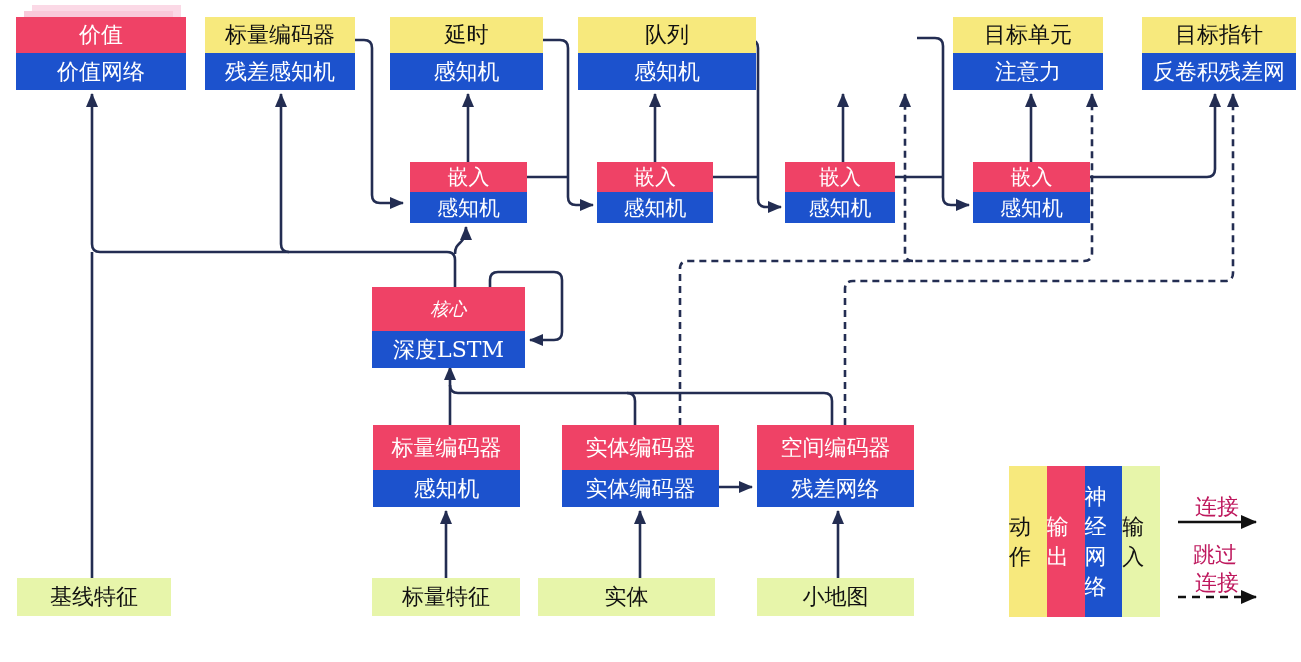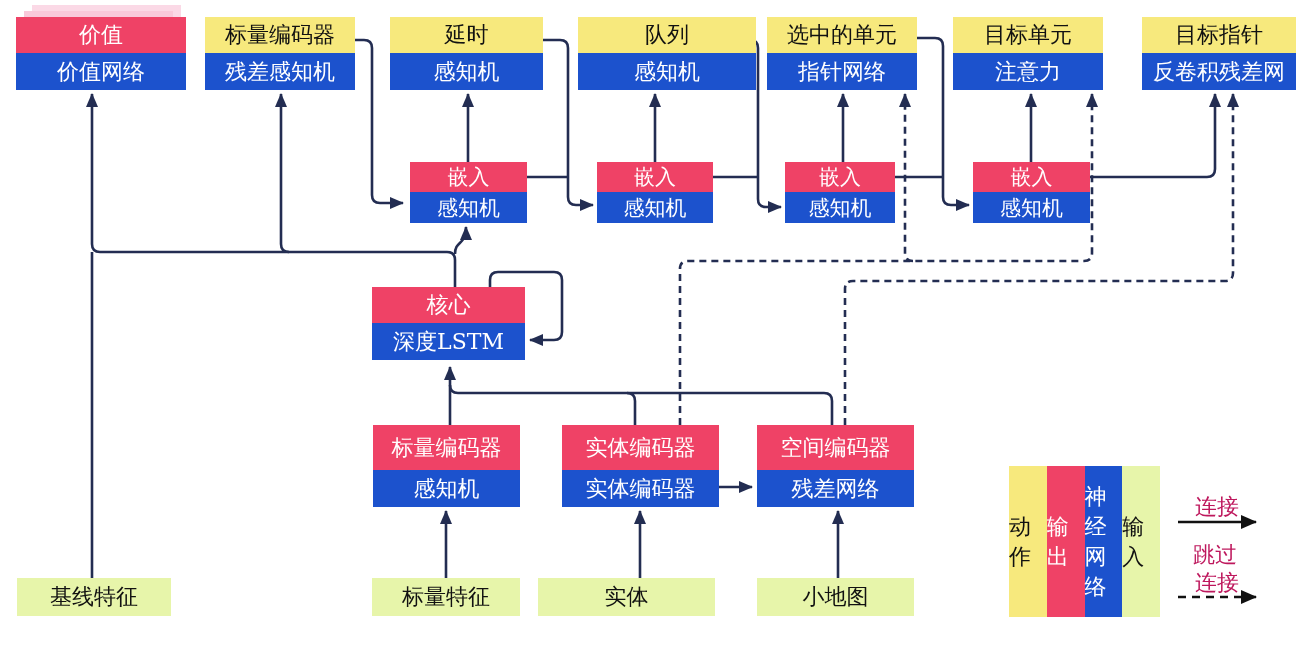--- a/index.html
+++ b/index.html
@@ -11,21 +11,21 @@
   .node{position:absolute;z-index:2;display:flex;flex-direction:column;}
   .half{display:flex;align-items:center;justify-content:center;white-space:nowrap;}
   .action{background:#f7e97d;color:#111111;}
   .output{background:#ef4266;color:#ffffff;}
   .network{background:#1c52cd;color:#ffffff;}
   .input{background:#e7f5aa;color:#111111;}
   .row-head .t{height:36px;font-size:22px;}
   .row-head .b{height:37px;font-size:22px;}
   .row-emb .t{height:30px;font-size:21px;}
   .row-emb .b{height:31px;font-size:21px;}
-  .row-core .t{height:36px;font-size:22px;}
+  .row-core .t{height:44px;font-size:18px;font-style:italic;}
   .row-core .b{height:37px;font-size:22px;}
   .row-enc .t{height:45px;font-size:22px;}
   .row-enc .b{height:37px;font-size:22px;}
   .input-node{position:absolute;z-index:2;height:38px;display:flex;align-items:center;justify-content:center;
     background:#e7f5aa;color:#111111;font-size:22px;}
   .ghost{position:absolute;z-index:0;display:flex;flex-direction:column;}
   .ghost .gt{height:36px;}
   .ghost .gb{height:37px;}
   .g2 .gt{background:#fbd9e6;}
   .g2 .gb{background:#c9d5f8;}
@@ -104,24 +104,20 @@
     <div class="half b network">残差感知机</div>
   </div>
   <div class="node row-head" style="left:390px;top:17px;width:153px">
     <div class="half t action">延时</div>
     <div class="half b network">感知机</div>
   </div>
   <div class="node row-head" style="left:578px;top:17px;width:178px">
     <div class="half t action">队列</div>
     <div class="half b network">感知机</div>
   </div>
-  <div class="node row-head" style="left:767px;top:17px;width:150px">
-    <div class="half t action">选中的单元</div>
-    <div class="half b network">指针网络</div>
-  </div>
   <div class="node row-head" style="left:953px;top:17px;width:150px">
     <div class="half t action">目标单元</div>
     <div class="half b network">注意力</div>
   </div>
   <div class="node row-head" style="left:1142px;top:17px;width:154px">
     <div class="half t action">目标指针</div>
     <div class="half b network">反卷积残差网</div>
   </div>
 
   <div class="node row-emb" style="left:410px;top:162px;width:117px">

